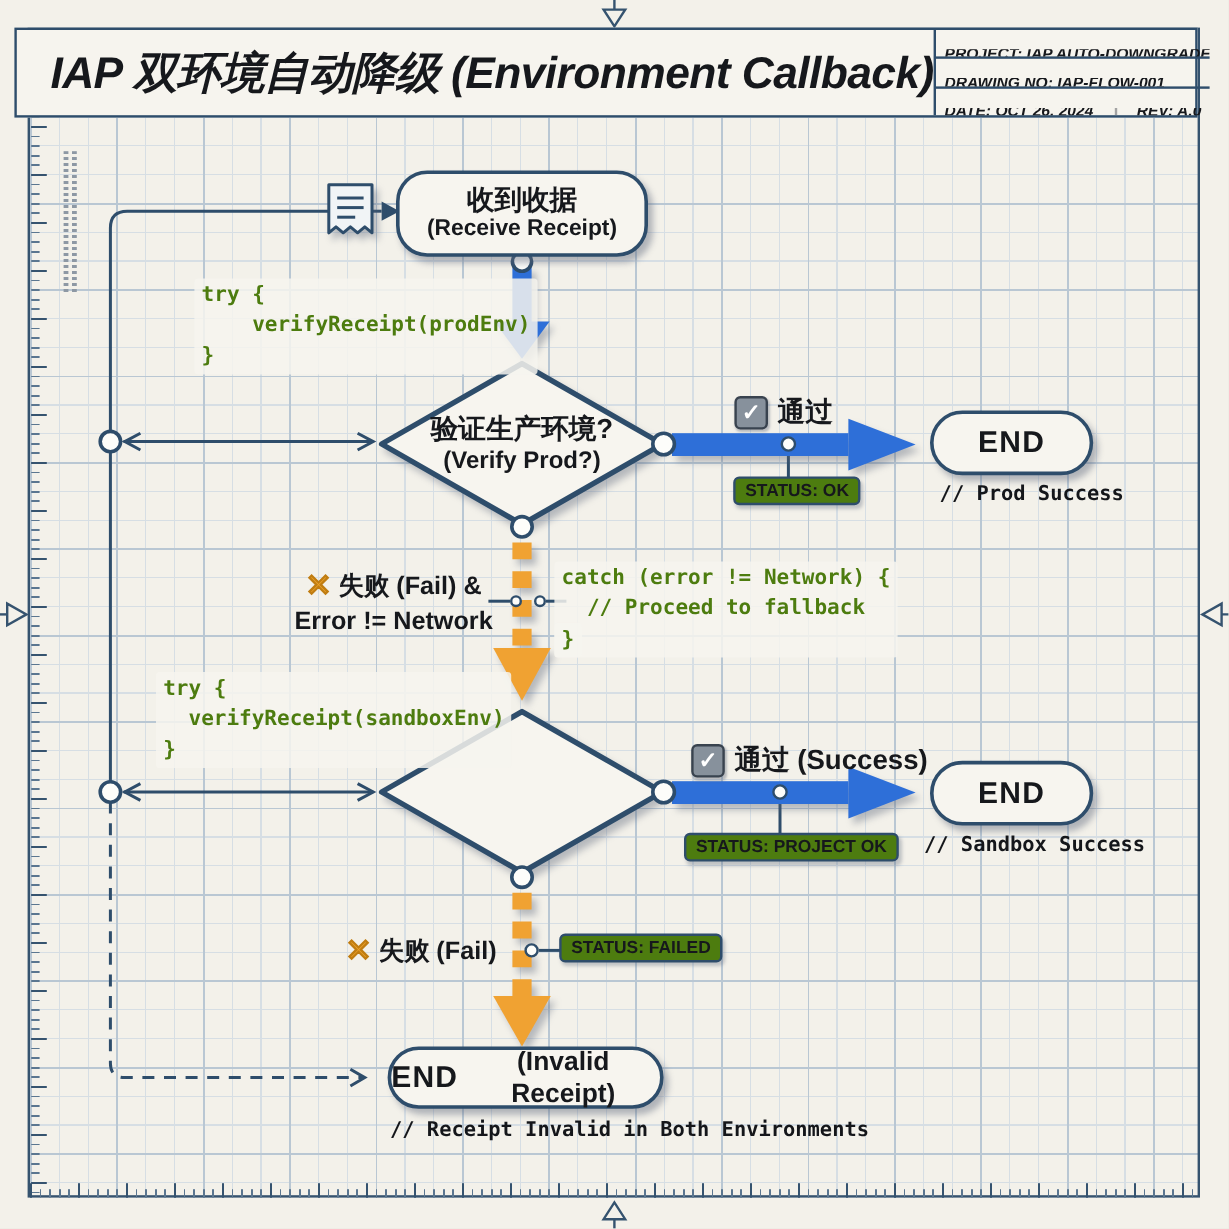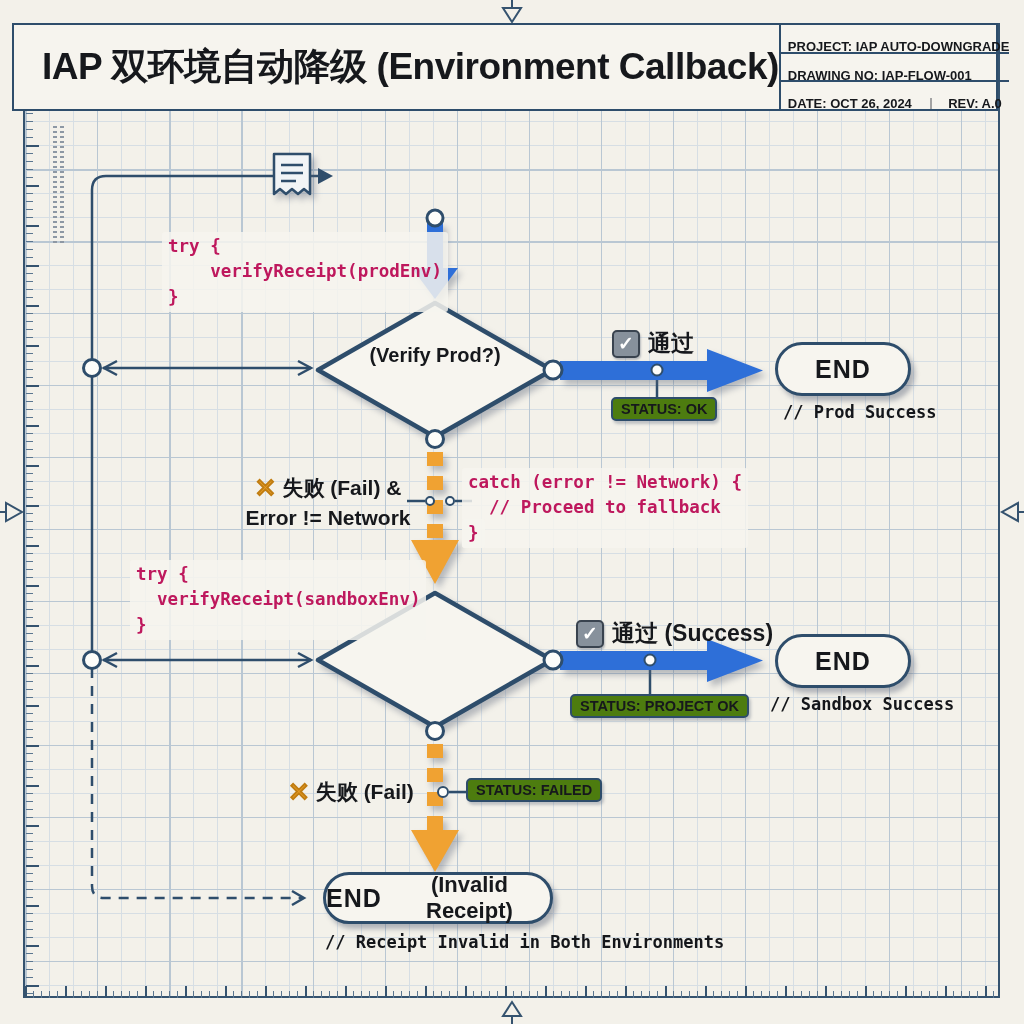--- a/index.html
+++ b/index.html
@@ -31,23 +31,24 @@
     background:repeating-linear-gradient(to right,#5a7690 0 1.5px,transparent 1.5px 8px);}
   .ruler-bottom-major{position:absolute;left:25px;top:986px;width:975px;height:12px;
     background:repeating-linear-gradient(to right,#35536f 0 2px,transparent 2px 40px);}
   .microtext{position:absolute;width:4px;background:repeating-linear-gradient(to bottom,#8d98a4 0 2px,transparent 2px 5px);}
 
   svg.layer{position:absolute;left:0;top:0;}
   .shadowed{filter:drop-shadow(4px 5px 3px rgba(90,100,120,.4));}
 
   
   .titleblock{
-    position:absolute;left:12px;top:23px;width:986px;height:88px;
+    position:absolute;left:12px;top:23px;width:986px;height:75px;
     background:#f6f4ee;border:2.5px solid #2e4d6b;box-sizing:border-box;
     display:flex;
+    font-style:italic;
   }
   .title-main{flex:1;display:flex;align-items:center;padding-left:28px;
     font-size:37px;font-weight:800;letter-spacing:-.5px;white-space:nowrap;}
   .title-info{width:228px;border-left:2px solid #2e4d6b;display:flex;flex-direction:column;}
   .ti-row{flex:1;border-bottom:2px solid #2e4d6b;display:flex;align-items:center;
     padding:0 7px;font-size:13px;font-weight:700;white-space:nowrap;overflow:hidden;margin-top:16px;}
   .ti-row:last-child{border-bottom:none;padding:0;justify-content:space-between;}
   .ti-cell{flex:1;display:flex;align-items:center;padding:0 7px;height:100%;box-sizing:border-box;}
   .ti-cell.rev{flex:0 0 72px;border-left:2px solid #a3a3a3;padding-left:16px;}
 
@@ -63,21 +64,21 @@
   .node .latin{font-size:19px;font-weight:600;line-height:1.2;}
   .end-label{font-size:25px;font-weight:800;letter-spacing:1px;}
   .end-rest{font-size:22px;font-weight:600;margin-left:7px;}
 
   .dtext{position:absolute;text-align:center;pointer-events:none;}
   .dtext .cjk{font-size:23px;font-weight:800;line-height:1.25;}
   .dtext .latin{font-size:20px;font-weight:600;line-height:1.25;}
 
   pre.code{
     position:absolute;margin:0;font-family:"DejaVu Sans Mono",monospace;
-    font-size:17.5px;font-weight:700;line-height:1.45;color:#be185d;
+    font-size:17.5px;font-weight:700;line-height:1.45;color:#4d7c0f;
     background:rgba(246,244,238,.85);padding:2px 6px;border-radius:3px;
   }
   .comment{
     position:absolute;font-family:"DejaVu Sans Mono",monospace;
     font-size:17px;font-weight:700;color:#14161a;white-space:nowrap;
   }
   .statusbox{
     position:absolute;background:#4d7c0f;border:2px solid #2e4d6b;border-radius:5px;
     font-size:14.5px;font-weight:700;padding:2px 8px;white-space:nowrap;
     box-shadow:2px 3px 3px rgba(95,105,125,.35);
@@ -189,22 +190,27 @@
     <div class="title-info">
       <div class="ti-row">PROJECT: IAP AUTO-DOWNGRADE</div>
       <div class="ti-row">DRAWING NO: IAP-FLOW-001</div>
       <div class="ti-row">
         <div class="ti-cell">DATE: OCT 26, 2024</div>
         <div class="ti-cell rev">REV: A.0</div>
       </div>
     </div>
   </div>
 
+  <div class="node rounded" style="left:330px;top:142px;width:210px;height:72px;">
+    <div class="cjk">收到收据</div>
+    <div class="latin">(Receive Receipt)</div>
+  </div>
 
   <div class="dtext" style="left:330px;top:343px;width:210px;">
+    <div class="cjk">验证生产环境?</div>
     <div class="latin">(Verify Prod?)</div>
   </div>
 
   <pre class="code" style="left:162px;top:232px;">try {
     verifyReceipt(prodEnv)
 }</pre>
   <pre class="code" style="left:462px;top:468px;">catch (error != Network) {
   // Proceed to fallback
 }</pre>
   <pre class="code" style="left:130px;top:560px;">try {

